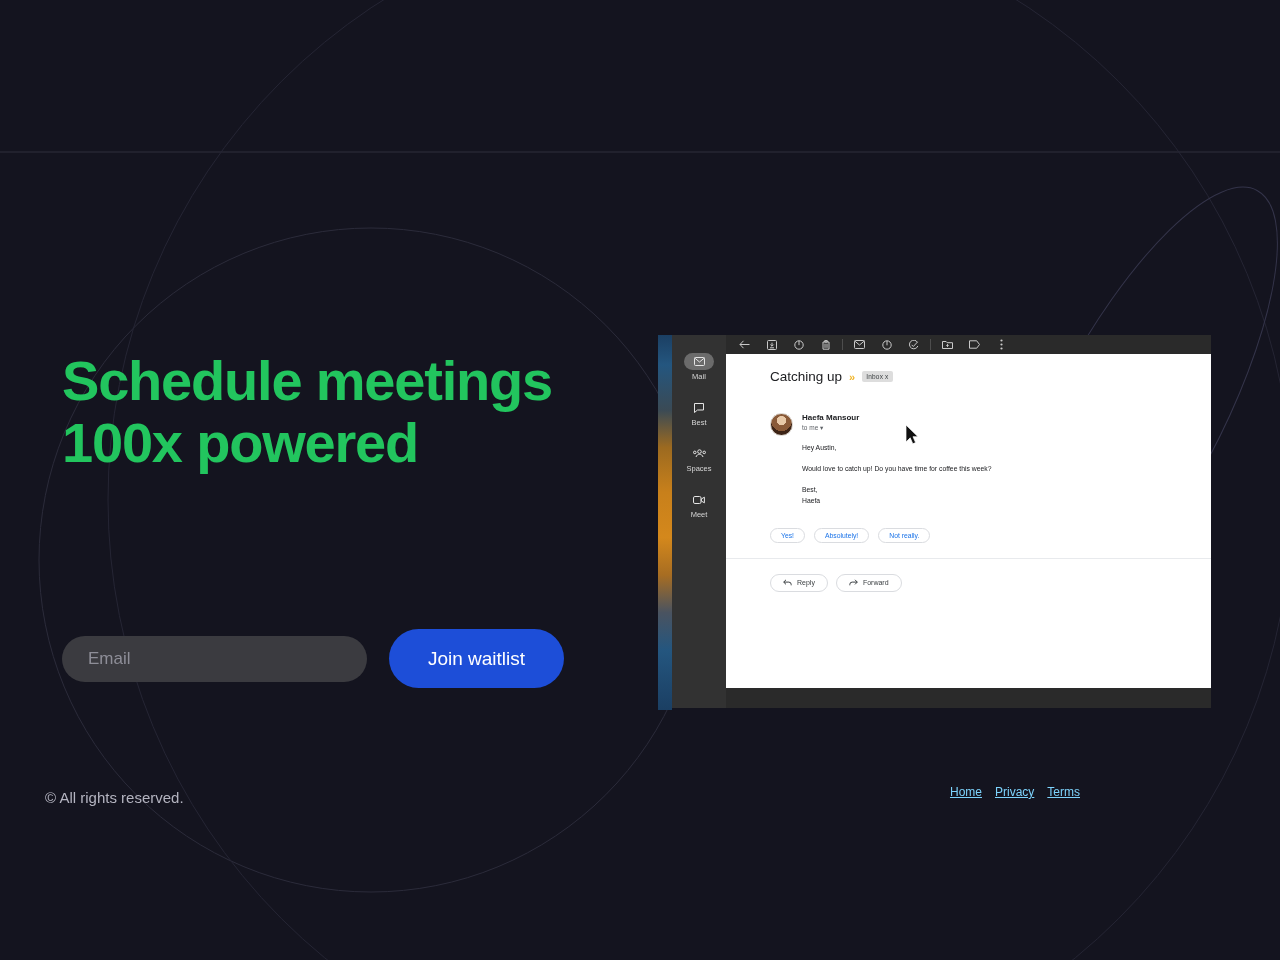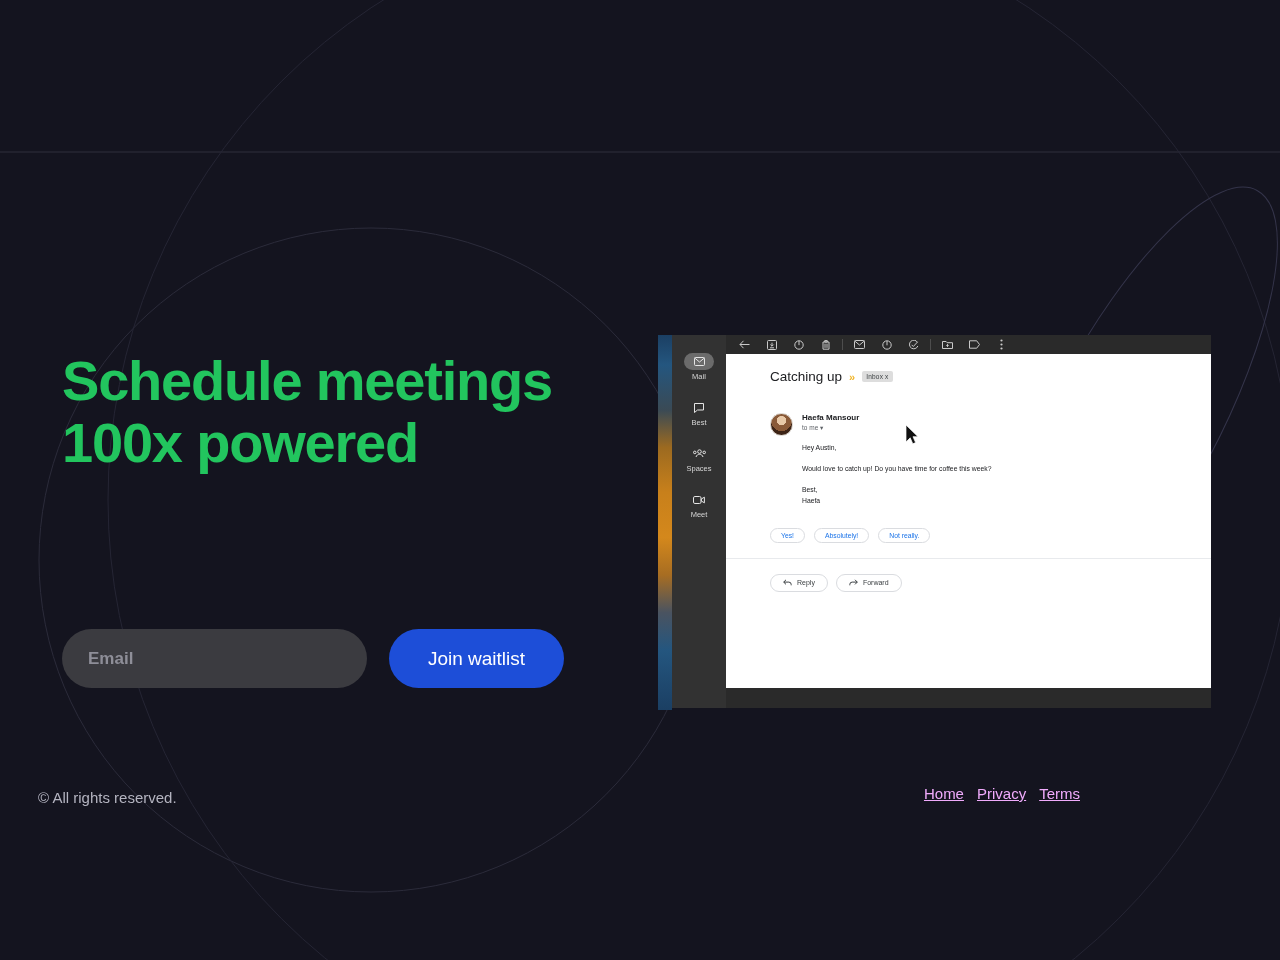--- a/index.html
+++ b/index.html
@@ -21,45 +21,44 @@
     color:#22c55e; letter-spacing:-1.2px;
   }
   .subhead {
     margin-top:32px;
     font-size:17px; line-height:26px; color:#9a9aa8; font-weight:400;
   }
 
   
   .form-row { position:absolute; left:62px; top:629px; display:flex; align-items:center; gap:22px; }
   .email-input {
-    width:305px; height:59px; border-radius:30px;
+    width:305px; height:46px; border-radius:30px;
     background:#3b3b40; border:none; outline:none;
     padding:0 26px; font-size:17px; color:#e8e8ee;
     font-family:"Liberation Sans", sans-serif;
-    font-weight:bold;
   }
   .email-input::placeholder { color:#8e8e98; }
   .cta-btn {
     width:175px; height:59px; border-radius:30px; border:none;
     background:#1d4ed8; color:#ffffff;
     font-size:19px; font-family:"Liberation Sans", sans-serif;
     cursor:pointer;
   }
 
   
   .footer-copy {
-    position:absolute; left:38px; top:789px;
+    position:absolute; left:45px; top:789px;
     font-size:15px; color:#b4b4c0;
   }
   .footer-links {
     position:absolute; right:200px; top:785px;
     display:flex; gap:13px; align-items:baseline;
   }
   .footer-links a {
-    font-size:15px; color:#f0abfc; text-decoration:underline;
+    font-size:12px; color:#7dd3fc; text-decoration:underline;
   }
 
   
   .mock { position:absolute; left:658px; top:335px; width:553px; height:375px; }
   .wallpaper-strip {
     position:absolute; left:0; top:0; width:14px; height:375px;
     background:linear-gradient(to bottom,
       #1b3f63 0%, #24567f 8%, #3a4a55 20%,
       #9c6a20 30%, #c8801b 42%, #d4881c 54%,
       #a76d22 64%, #4a5360 74%, #24567f 84%, #1b3f63 100%);

